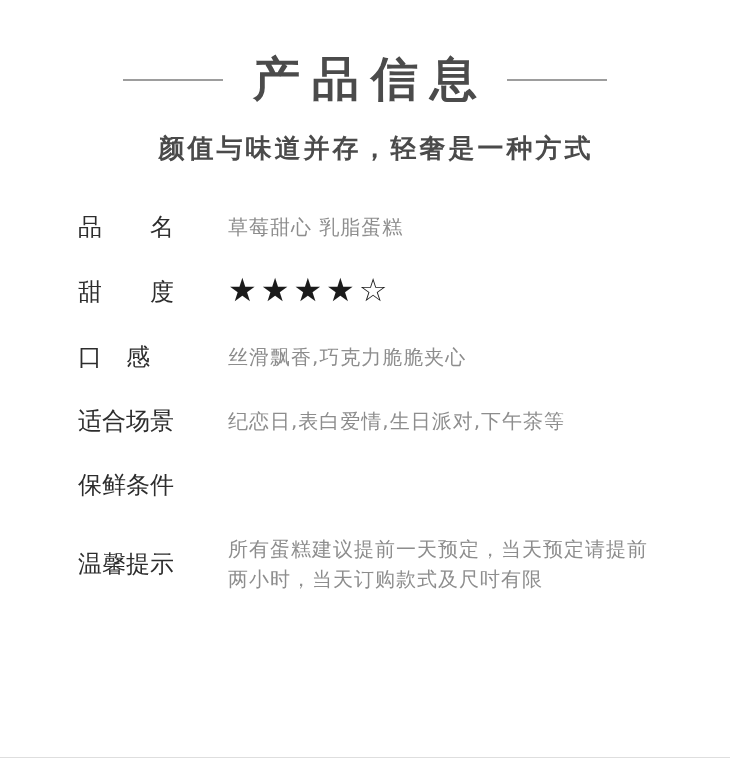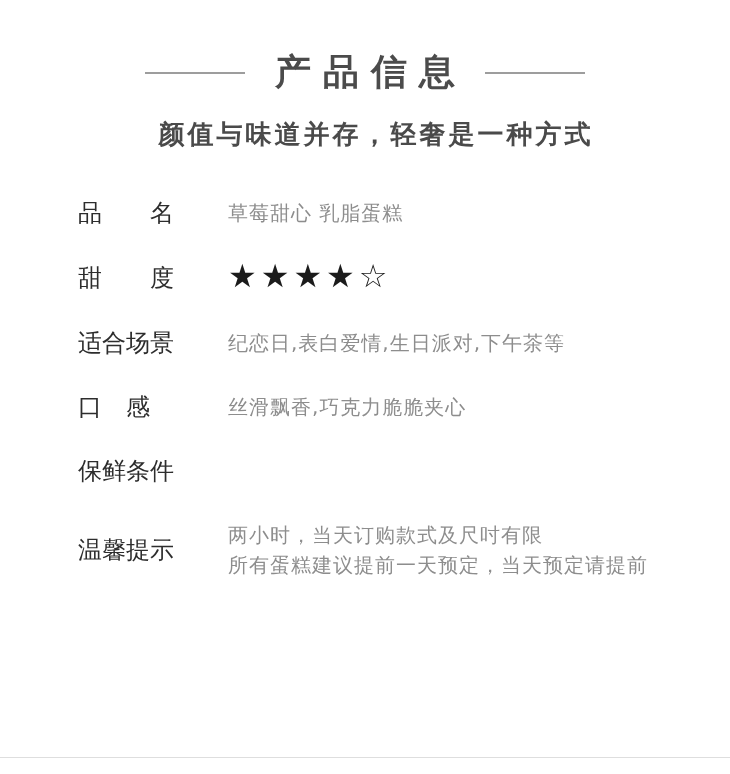--- a/index.html
+++ b/index.html
@@ -18,21 +18,21 @@
     justify-content: center;
     padding-top: 48px;
     gap: 18px;
   }
   .hline {
     width: 100px;
     height: 2px;
     background: #9d9d9d;
   }
   .title {
-    font-size: 36px;
+    font-size: 47px;
     font-weight: 700;
     color: #4b4b4b;
     letter-spacing: 12px;
     margin-left: 12px; 
     white-space: nowrap;
   }
   .subtitle {
     margin-top: 20px;
     text-align: center;
     font-size: 26px;
@@ -101,40 +101,40 @@
         </div>
   </div>
 
 
   <div class="row">
     <span class="spec-label">甜　　度</span>
     <div class="spec-value stars-value"><span class="star-filled">★★★★</span><span class="star-empty">☆</span></div>
   </div>
 
   <div class="row">
-    <span class="spec-label">适合场景</span>
+    <span class="spec-label">口　感</span>
     <div class="spec-value">
-          <div class="line">纪恋日,表白爱情,生日派对,下午茶等</div>
+          <div class="line">丝滑飘香,巧克力脆脆夹心</div>
         </div>
   </div>
 
   <div class="row">
-    <span class="spec-label">口　感</span>
+    <span class="spec-label">适合场景</span>
     <div class="spec-value">
-          <div class="line">丝滑飘香,巧克力脆脆夹心</div>
+          <div class="line">纪恋日,表白爱情,生日派对,下午茶等</div>
         </div>
   </div>
 
   <div class="row">
     <span class="spec-label">保鲜条件</span>
   </div>
 
   <div class="row">
     <span class="spec-label">温馨提示</span>
     <div class="spec-value">
+          <div class="line">所有蛋糕建议提前一天预定，当天预定请提前</div>
           <div class="line">两小时，当天订购款式及尺吋有限</div>
-          <div class="line">所有蛋糕建议提前一天预定，当天预定请提前</div>
         </div>
   </div>
 </div>
 
   <div class="bottom-divider"></div>
 </div>
 
 </body></html>

